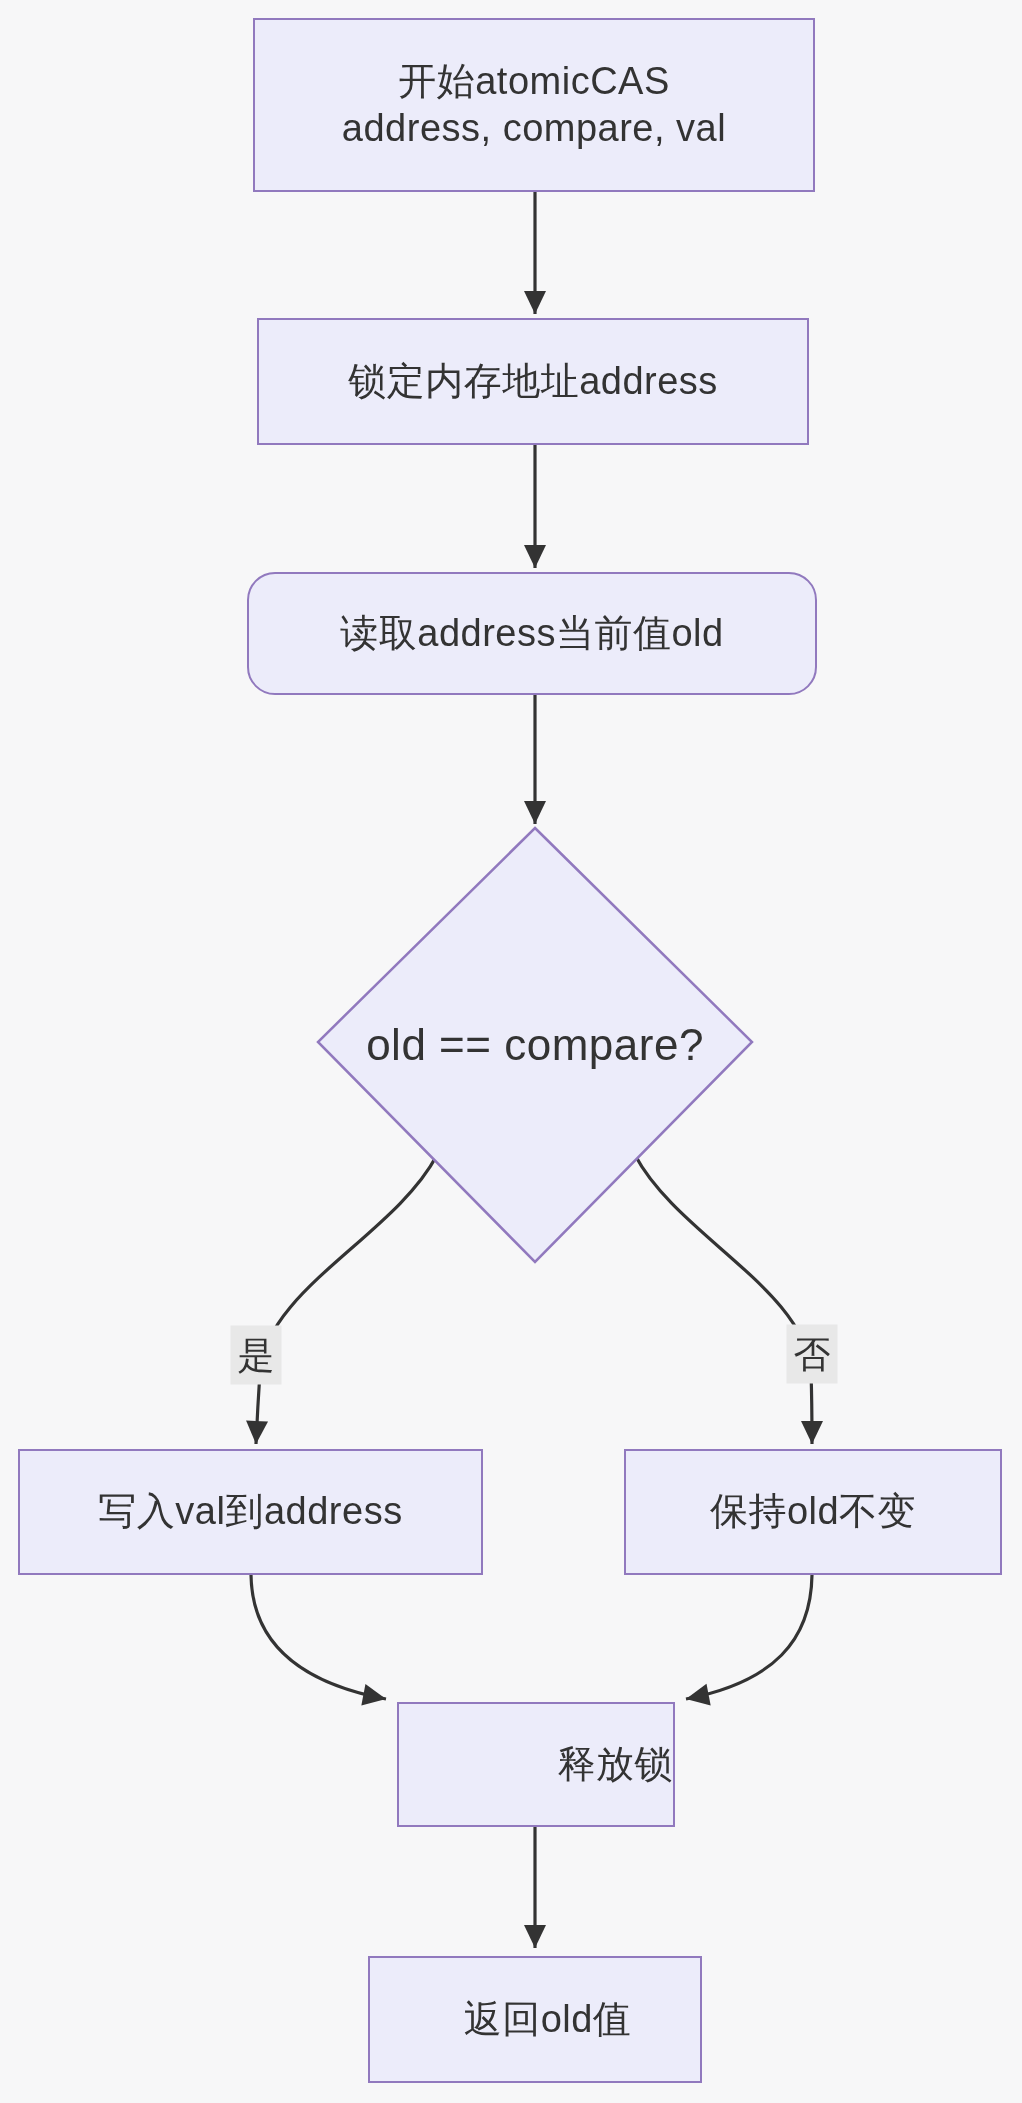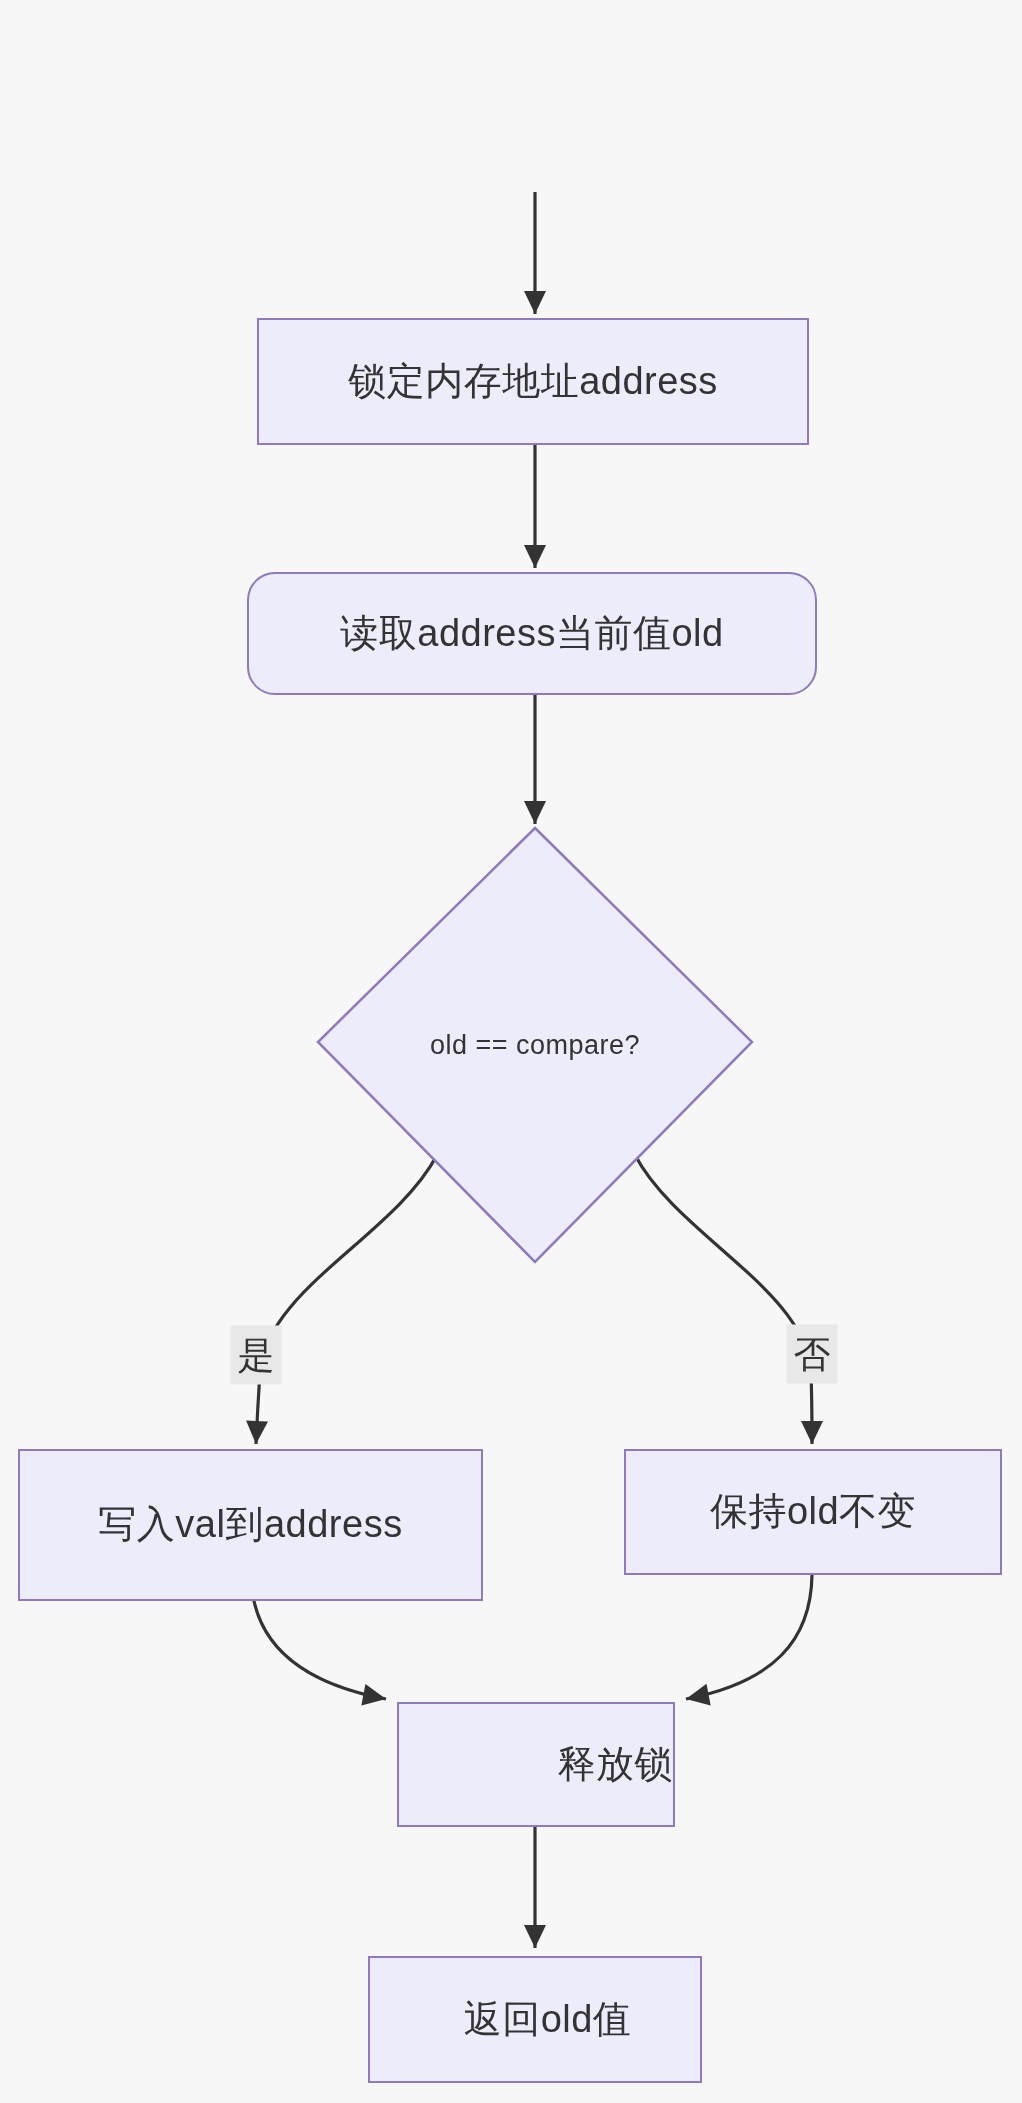--- a/index.html
+++ b/index.html
@@ -40,30 +40,30 @@
     justify-content: center;
     text-align: center;
     color: #333333;
     font-size: 38px;
     line-height: 1.24;
     letter-spacing: 0.5px;
   }
   .node-start   { left: 253px; top: 18px;   width: 562px; height: 174px; }
   .node-lock    { left: 257px; top: 318px;  width: 552px; height: 127px; }
   .node-read    { left: 247px; top: 572px;  width: 570px; height: 123px; border-radius: 28px; }
-  .node-write   { left: 18px;  top: 1449px; width: 465px; height: 152px; }
+  .node-write   { left: 18px;  top: 1449px; width: 465px; height: 126px; }
   .node-keep    { left: 624px; top: 1449px; width: 378px; height: 126px; }
   .node-release { left: 397px; top: 1702px; width: 278px; height: 125px; align-items: flex-end; }
   .node-return  { left: 368px; top: 1956px; width: 334px; height: 127px; padding-left: 25px; }
   .diamond-label {
     position: absolute;
     left: 535px; top: 1045px;
     transform: translate(-50%, -50%);
     color: #333333;
-    font-size: 27px;
+    font-size: 44px;
     white-space: nowrap;
     letter-spacing: 0.5px;
   }
   .edge-label {
     position: absolute;
     transform: translate(-50%, -50%);
     background: #e8e8e8;
     color: #333333;
     font-size: 37px;
     line-height: 1;
@@ -89,20 +89,24 @@
     <path class="edge" d="M535,695 L535,824" marker-end="url(#arrow)"></path>
     <path class="edge" d="M437,1155 C395,1235 266,1290 260,1372 C258,1402 257,1422 256,1444" marker-end="url(#arrow)"></path>
     <path class="edge" d="M635,1155 C677,1235 806,1290 811,1372 C812,1402 812,1422 812,1444" marker-end="url(#arrow)"></path>
     <path class="edge" d="M251,1575 C252,1640 296,1682 386,1699" marker-end="url(#arrow)"></path>
     <path class="edge" d="M812,1575 C811,1640 774,1682 686,1699" marker-end="url(#arrow)"></path>
     <path class="edge" d="M535,1827 L535,1948" marker-end="url(#arrow)"></path>
 
     <polygon class="diamond-shape" points="535,828 752,1042 535,1262 318,1042"></polygon>
   </svg>
 
+  <div class="node node-start">
+    <span>开始atomicCAS</span>
+    <span>address, compare, val</span>
+  </div>
 
   <div class="node node-lock">
     <span>锁定内存地址address</span>
   </div>
 
   <div class="node node-read">
     <span>读取address当前值old</span>
   </div>
 
   <div class="diamond-label">old == compare?</div>

